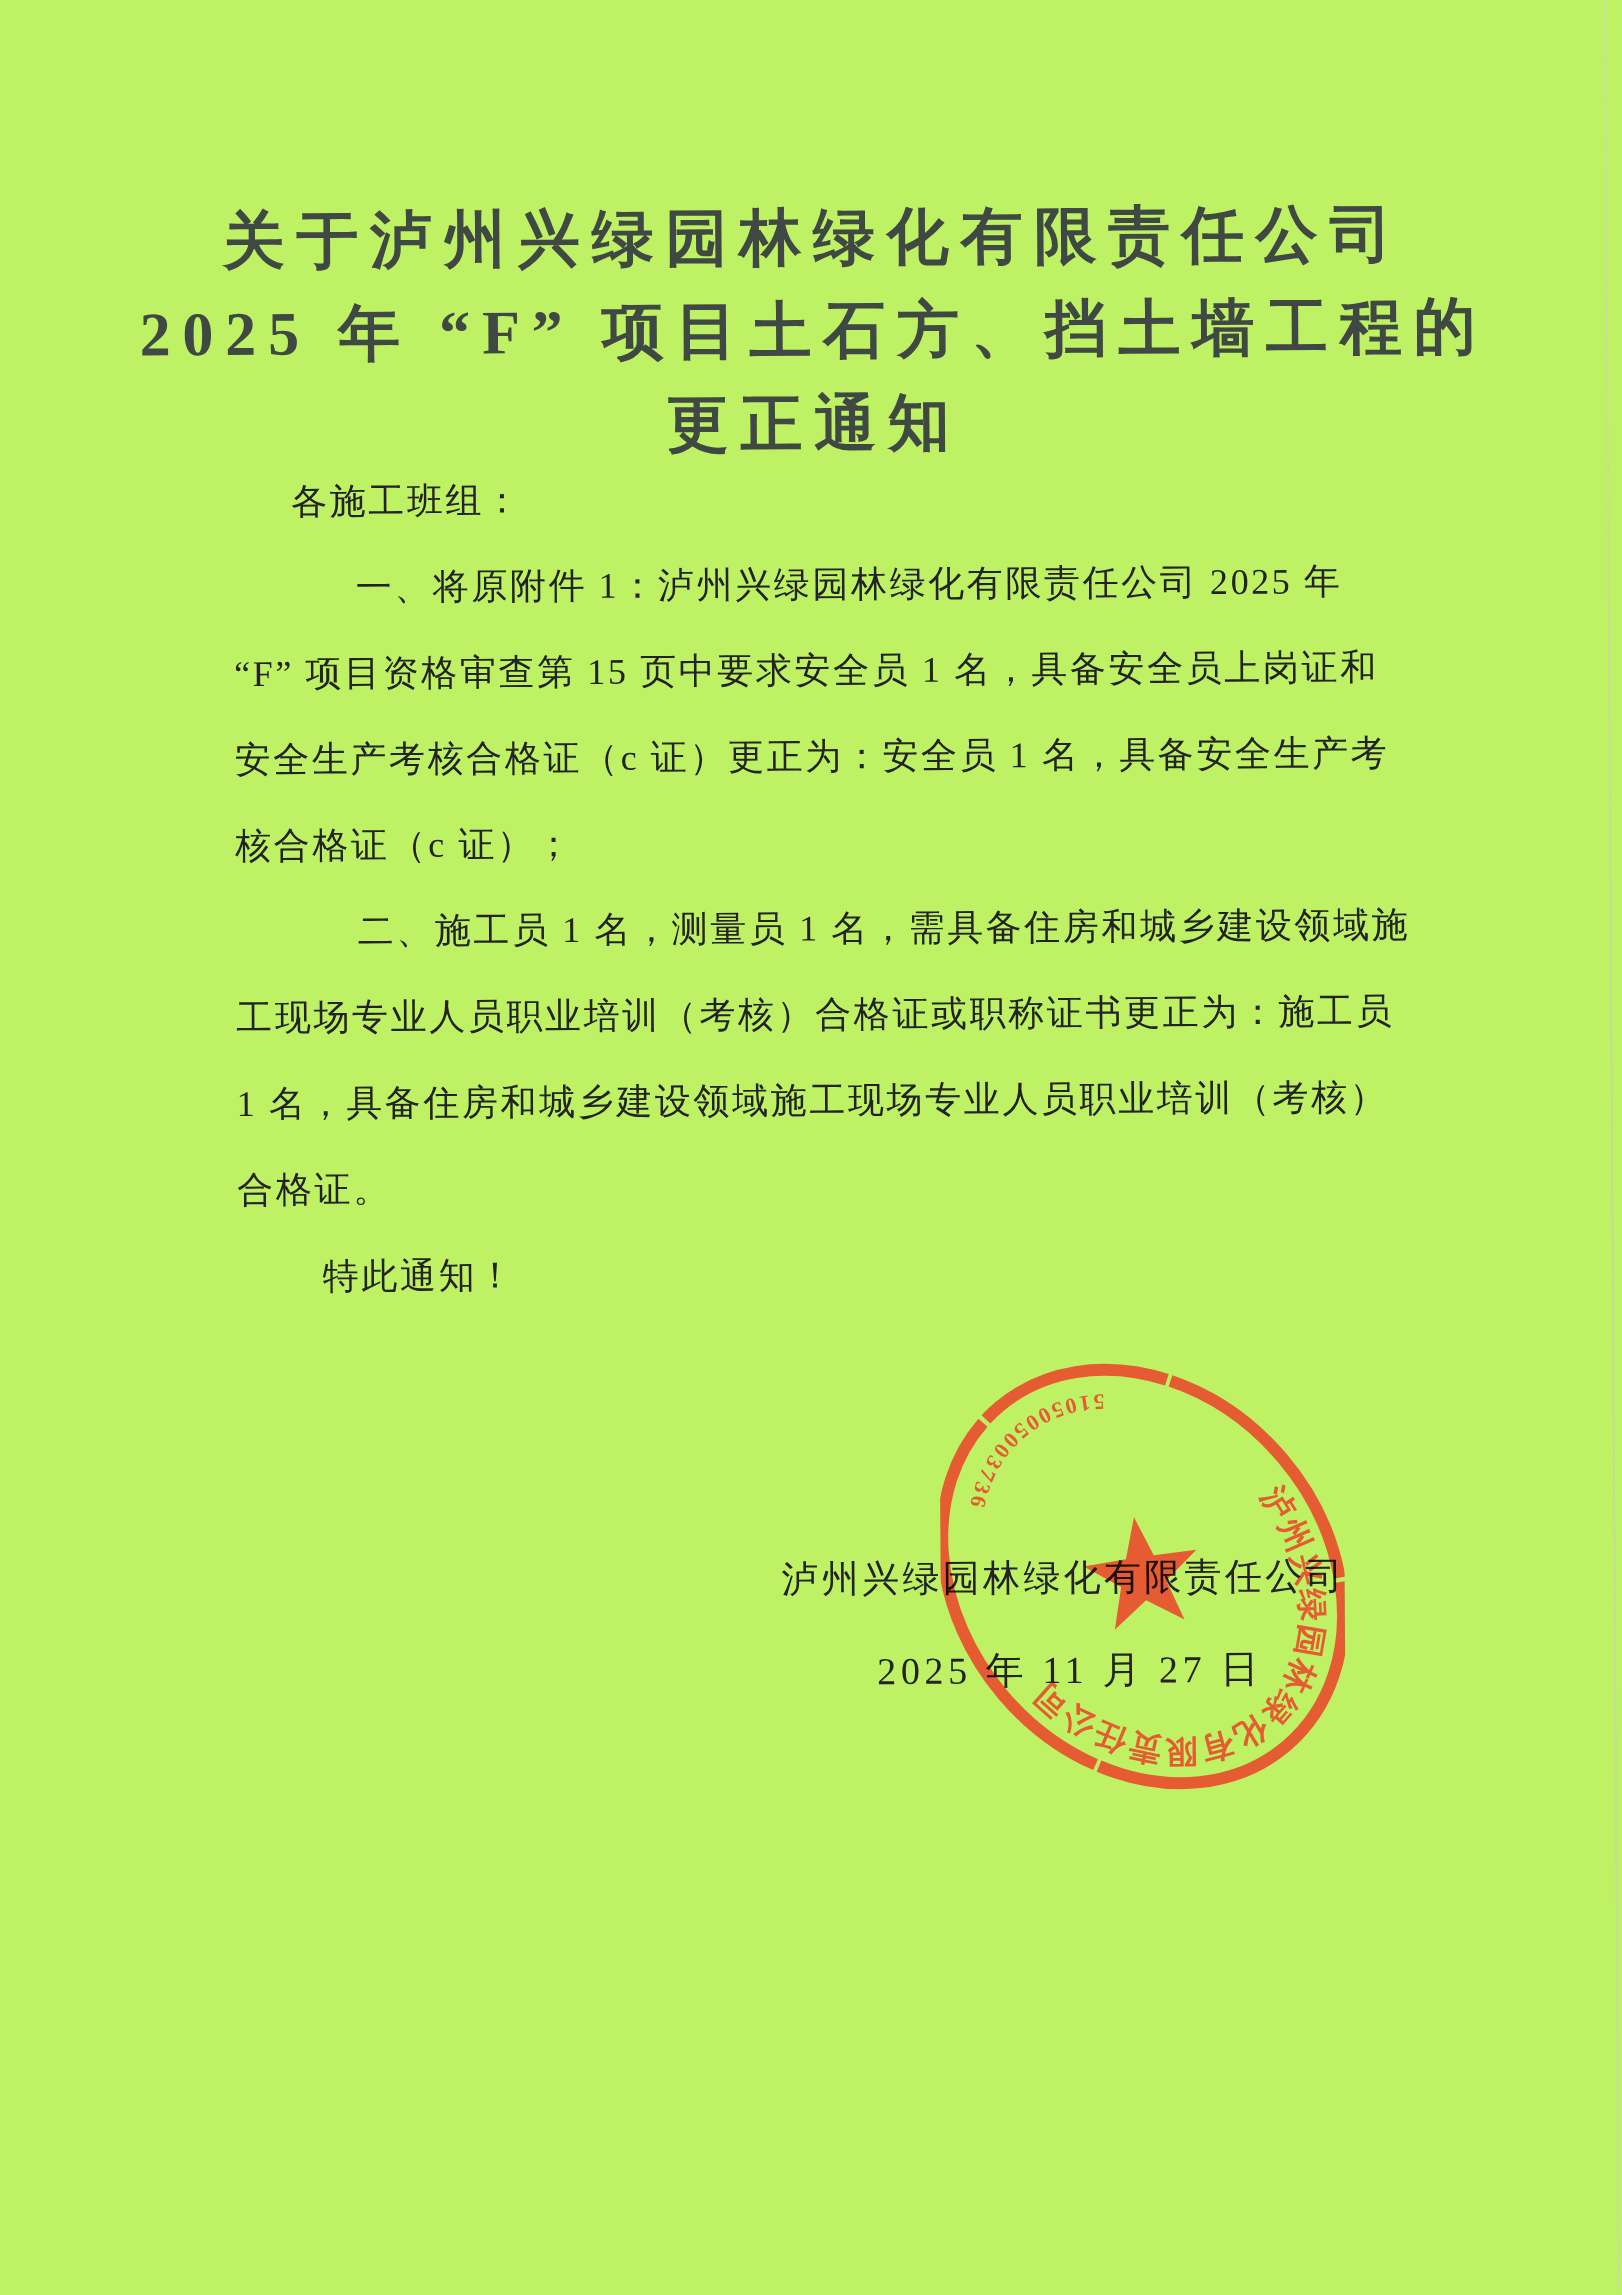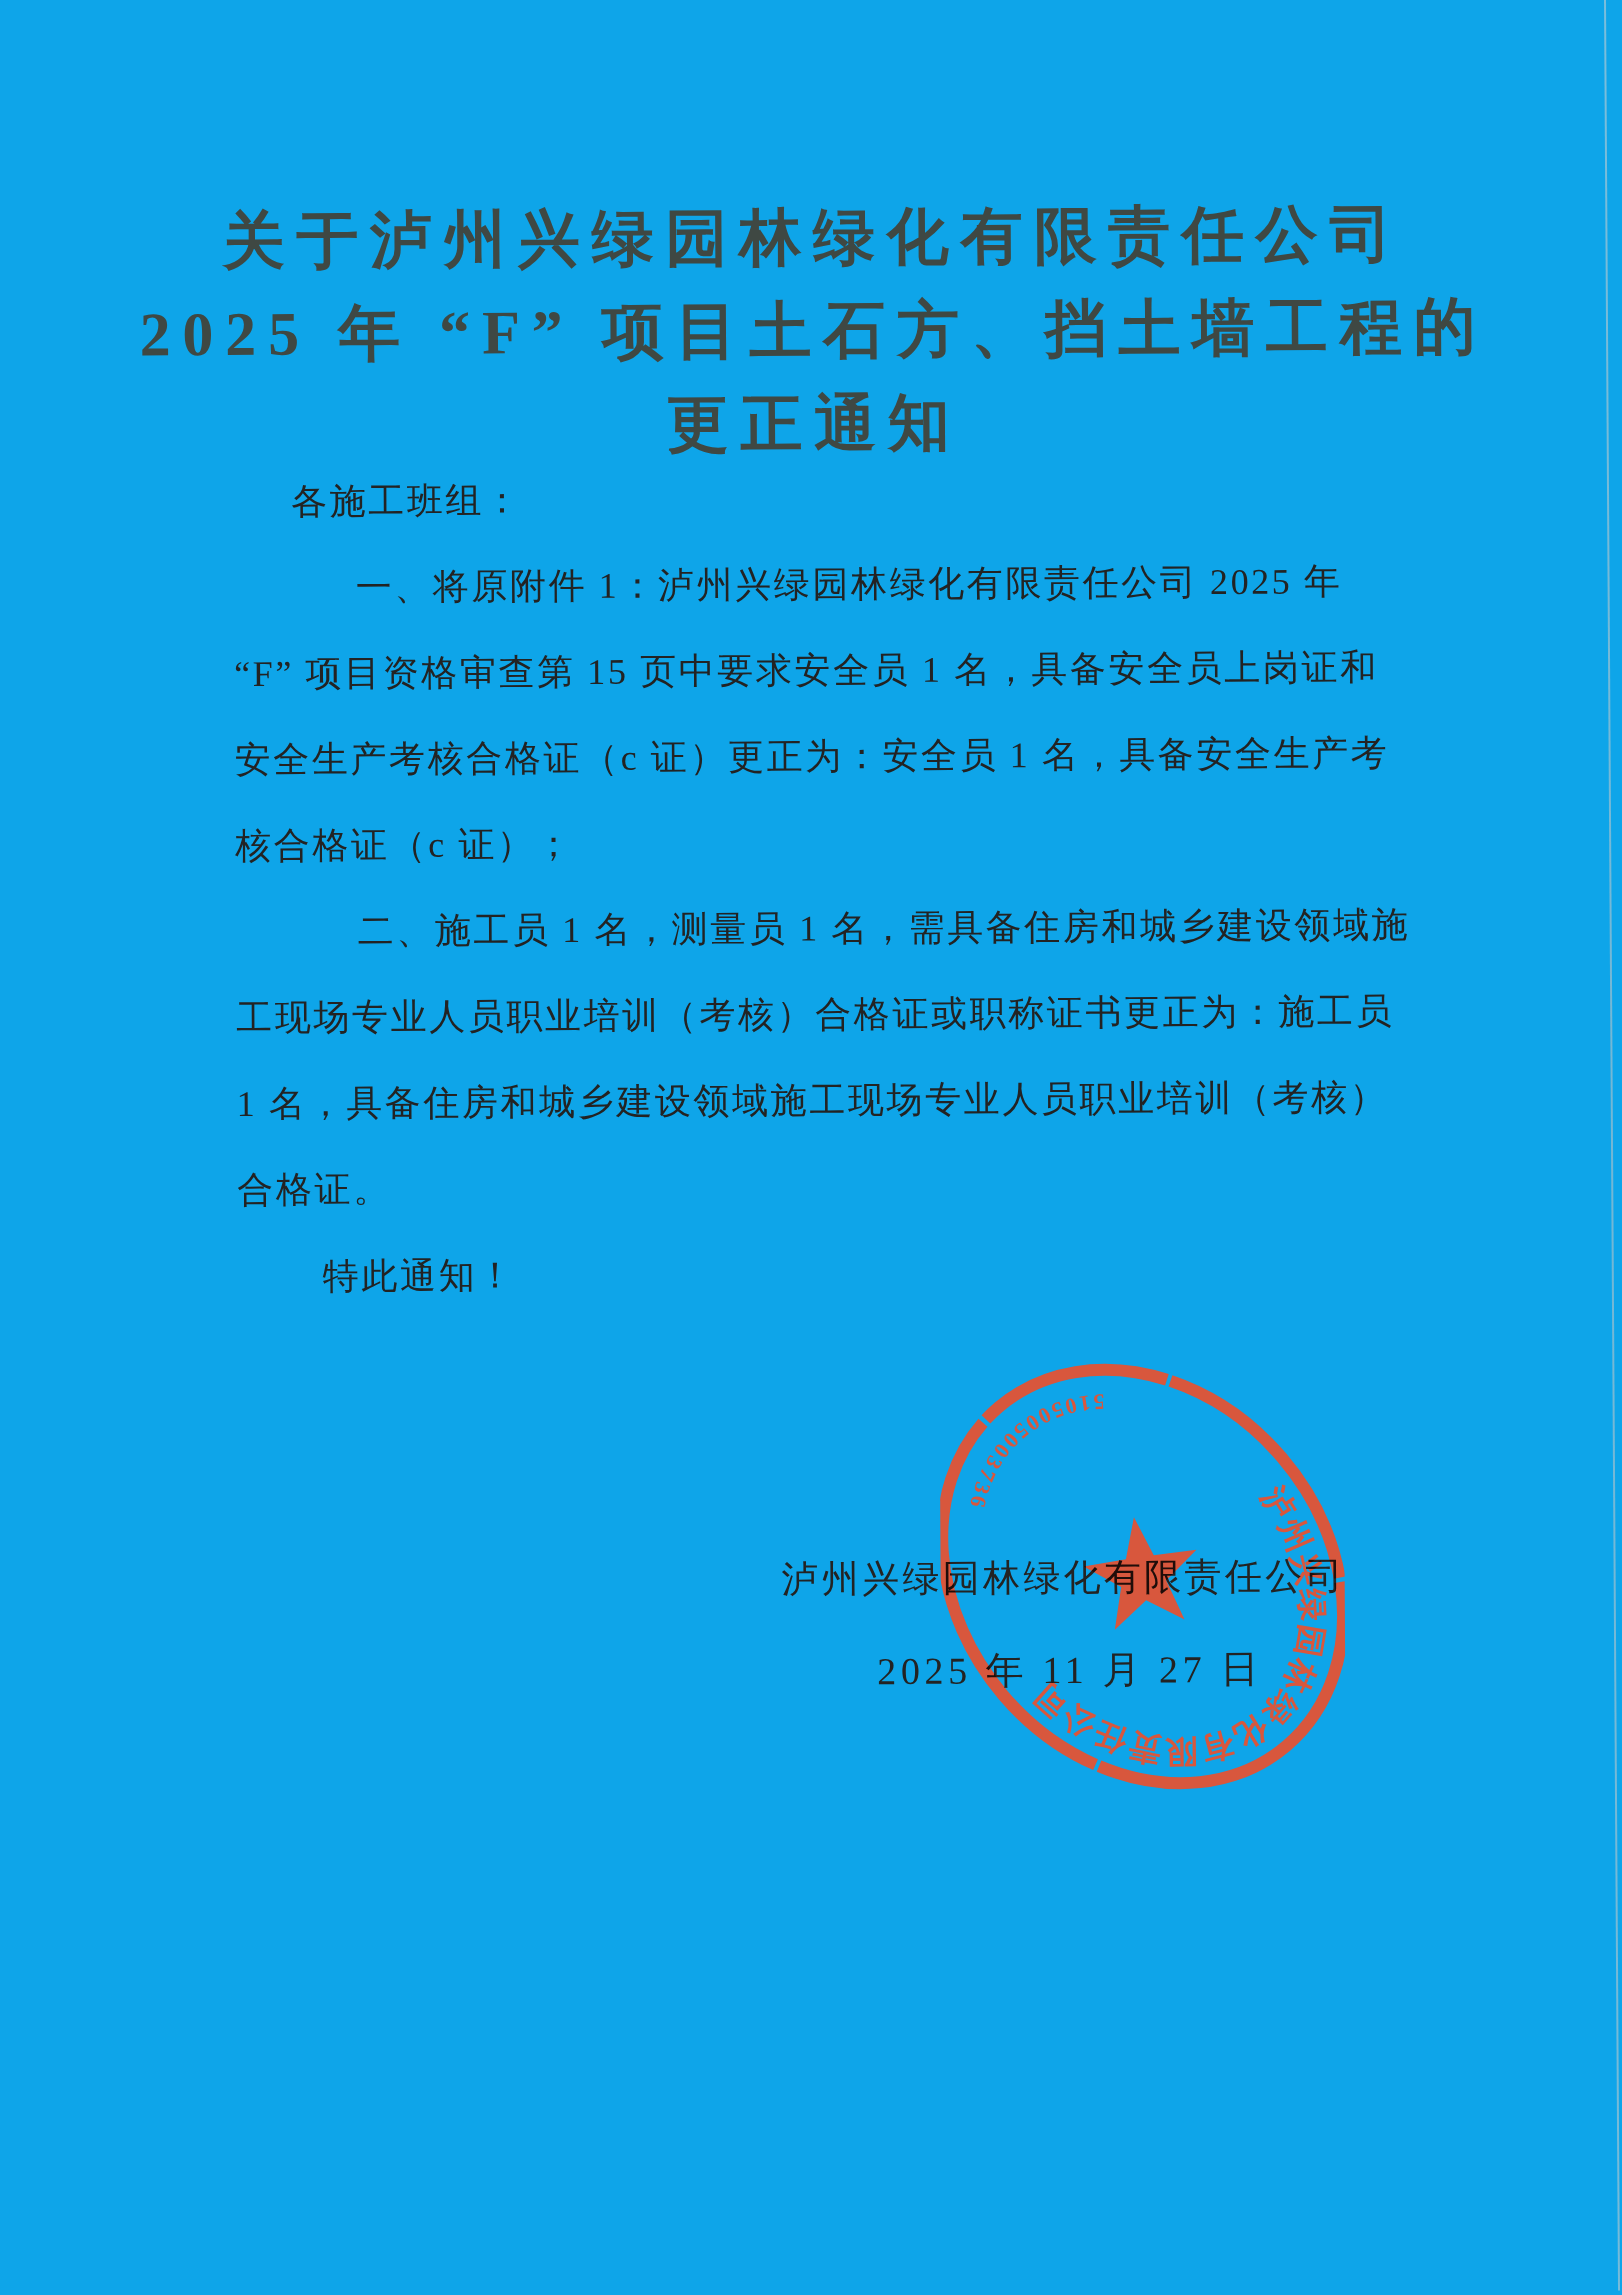--- a/index.html
+++ b/index.html
@@ -3,21 +3,21 @@
 <meta charset="utf-8">
 <style>
   html,body{margin:0;padding:0;}
   body{
     width:1623px;height:2295px;
     background:#fbfbfa;
     font-family:"Liberation Serif","DejaVu Serif",serif;
     color:#1e1e1e;
     overflow:hidden;
   }
-  .page{position:relative;width:1623px;height:2295px;background:#0ea5e9;}
+  .page{position:relative;width:1623px;height:2295px;background:#bef264;}
   .doc{position:absolute;inset:0;transform:rotate(-0.35deg);transform-origin:55% 0;}
 
   
   .title{
     position:absolute;top:191px;left:0;width:1623px;
     text-align:center;
     font-weight:bold;
     font-size:62px;
     letter-spacing:11.8px;
     line-height:93px;

